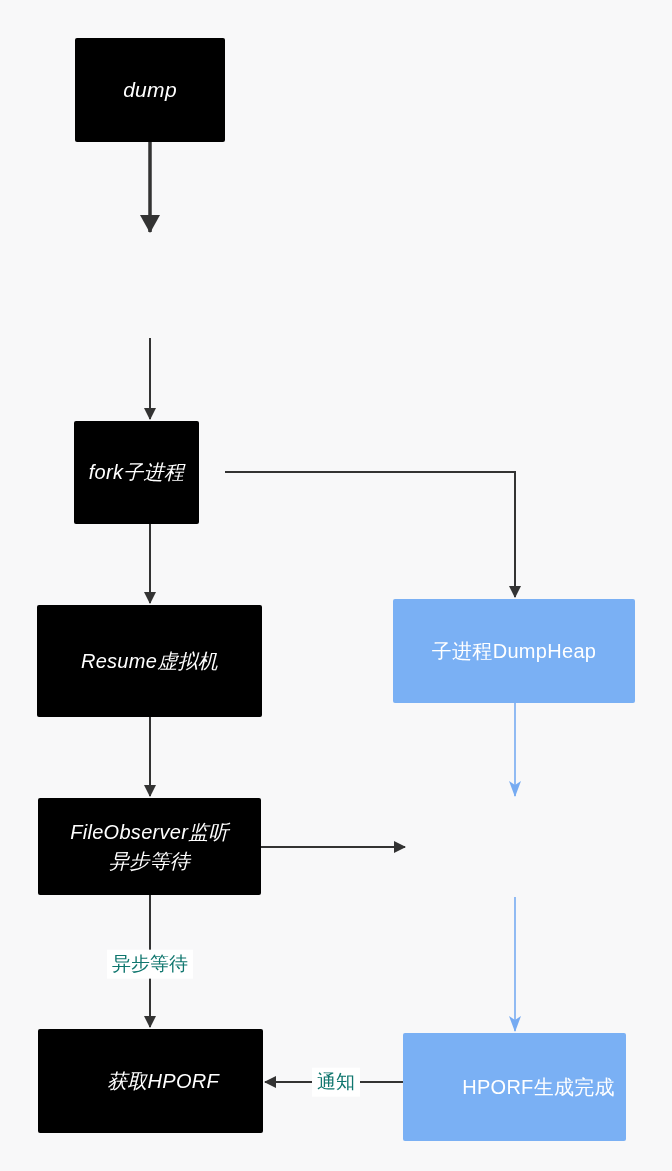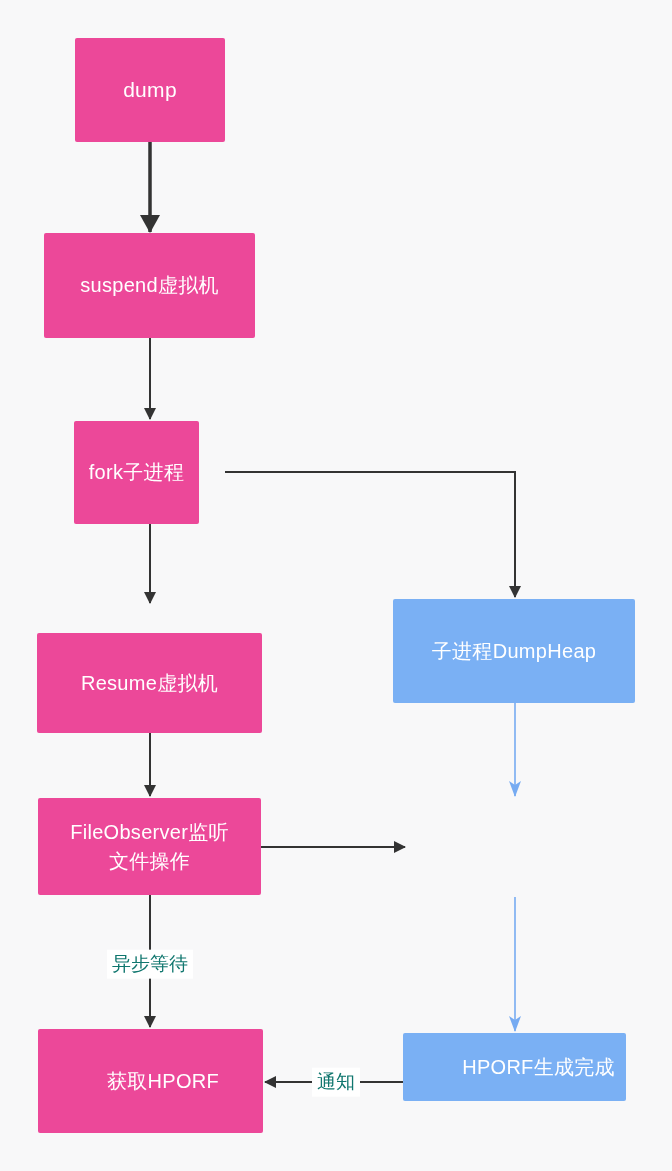--- a/index.html
+++ b/index.html
@@ -43,32 +43,32 @@
     justify-content: center;
     text-align: center;
     color: #ffffff;
     font-size: 20px;
     letter-spacing: 0.3px;
     line-height: 1.45;
     white-space: pre-line;
     border-radius: 2px;
     box-sizing: border-box;
   }
-  .node.primary { background: #ec4899; }
+  .node.primary { background: #000000; font-style: italic; }
   .node.light   { background: #7ab0f4; }
 
   .n-dump         { left: 75px;  top: 38px;   width: 150px; height: 104px; font-size: 21px; }
   .n-suspend      { left: 44px;  top: 233px;  width: 211px; height: 105px; }
   .n-fork         { left: 74px;  top: 421px;  width: 125px; height: 103px; }
-  .n-resume       { left: 37px;  top: 633px;  width: 225px; height: 100px; align-items: center; }
+  .n-resume       { left: 37px;  top: 605px;  width: 225px; height: 112px; align-items: center; }
   .n-dumpheap     { left: 393px; top: 599px;  width: 242px; height: 104px; }
   .n-fileobserver { left: 38px;  top: 798px;  width: 223px; height: 97px; }
   .n-write        { left: 407px; top: 798px;  width: 218px; height: 99px; }
   .n-get          { left: 38px;  top: 1029px; width: 225px; height: 104px; padding-left: 25px; }
-  .n-done         { left: 403px; top: 1033px; width: 223px; height: 68px; padding-left: 48px; }
+  .n-done         { left: 403px; top: 1033px; width: 223px; height: 108px; padding-left: 48px; }
 
   .edge-label {
     position: absolute;
     transform: translate(-50%, -50%);
     background: #ffffff;
     color: #0f766e;
     font-size: 19px;
     padding: 2px 5px;
     white-space: nowrap;
     line-height: 1.3;
@@ -103,39 +103,36 @@
     <line class="eB" x1="150" y1="895" x2="150" y2="1027" marker-end="url(#mB)"></line>
     <line class="eBlue" x1="515" y1="703" x2="515" y2="796" marker-end="url(#mBlue)"></line>
     <line class="eBlue" x1="515" y1="897" x2="515" y2="1031" marker-end="url(#mBlue)"></line>
     <line class="eB" x1="403" y1="1082" x2="265" y2="1082" marker-end="url(#mB)"></line>
   </svg>
 
   <div class="node primary n-dump">
     <span>dump</span>
   </div>
 
-  <div class="node primary n-suspend">
-    <span>suspend虚拟机</span>
-  </div>
 
   <div class="node primary n-fork">
     <span>fork子进程</span>
   </div>
 
   <div class="node primary n-resume">
     <span>Resume虚拟机</span>
   </div>
 
   <div class="node light n-dumpheap">
     <span>子进程DumpHeap</span>
   </div>
 
   <div class="node primary n-fileobserver">
     <span>FileObserver监听
-文件操作</span>
+异步等待</span>
   </div>
 
 
   <div class="node primary n-get">
     <span>获取HPORF</span>
   </div>
 
   <div class="node light n-done">
     <span>HPORF生成完成</span>
   </div>

